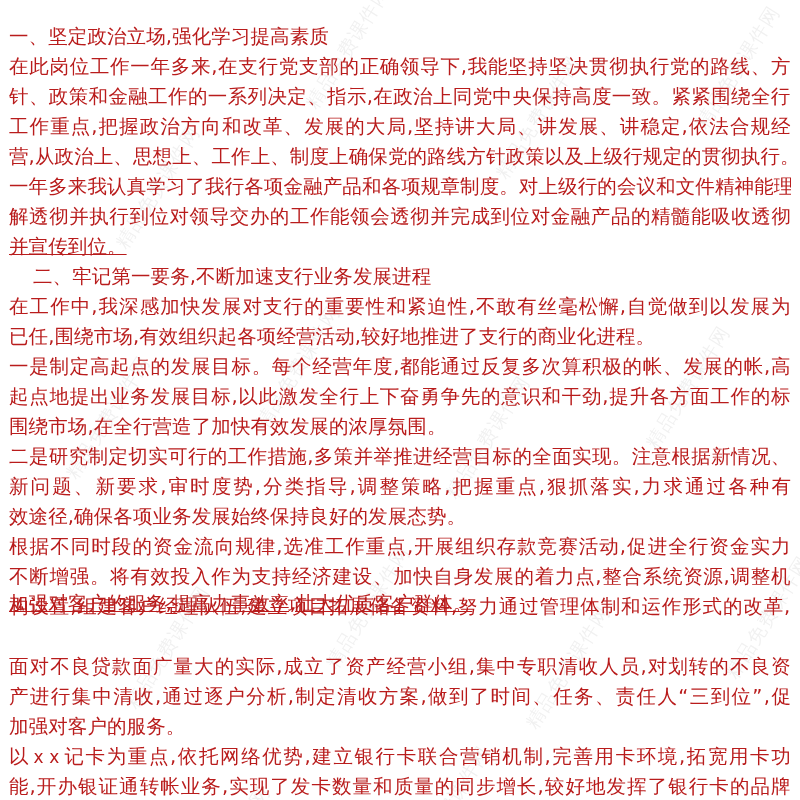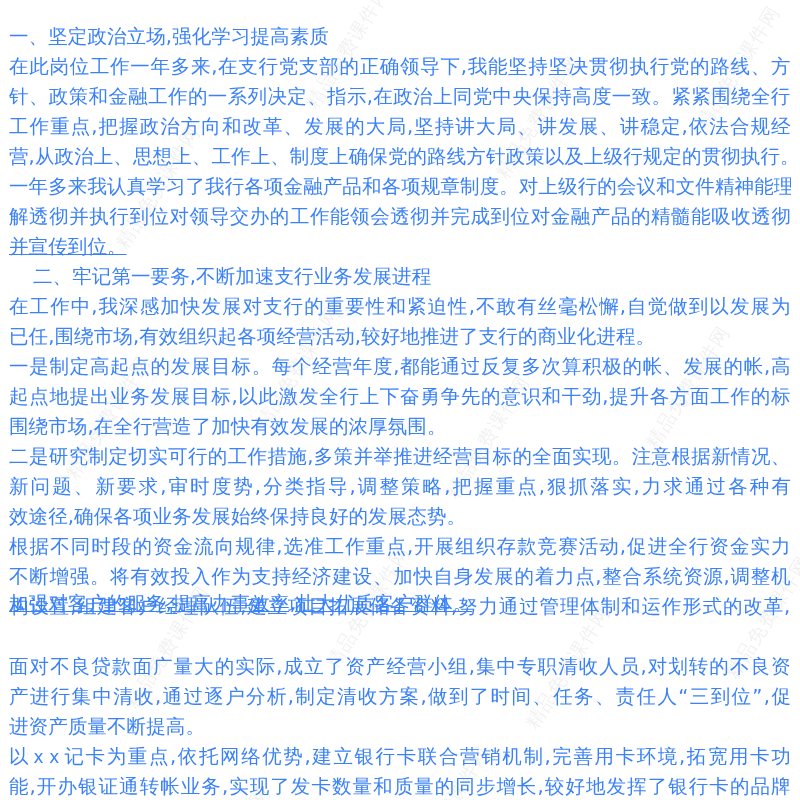--- a/index.html
+++ b/index.html
@@ -51,21 +51,21 @@
     padding: 0;
   }
 
   .doc-line {
     position: absolute;
     left: 9px;
     right: 9px;
     height: 30px;
     line-height: 30px;
     font-size: 19.5px;
-    color: #3b82f6;
+    color: #b91c1c;
     white-space: nowrap;
     letter-spacing: 0.1px;
     font-weight: 400;
     overflow: hidden;
   }
 
   
   .doc-line.justify {
     display: flex;
     justify-content: space-between;
@@ -777,21 +777,21 @@
         <span>任</span>
         <span>人</span>
         <span>“</span>
         <span>三</span>
         <span>到</span>
         <span>位</span>
         <span>”</span>
         <span>,</span>
         <span>促</span>
       </div>
-      <div class="doc-line" style="top: 712px;">进资产质量不断提高。</div>
+      <div class="doc-line" style="top: 712px;">加强对客户的服务。</div>
       <div class="doc-line justify" style="top: 742px;">
         <span>以</span>
         <span> </span>
         <span class="latin">x</span>
         <span class="latin">x</span>
         <span> </span>
         <span>记</span>
         <span>卡</span>
         <span>为</span>
         <span>重</span>

